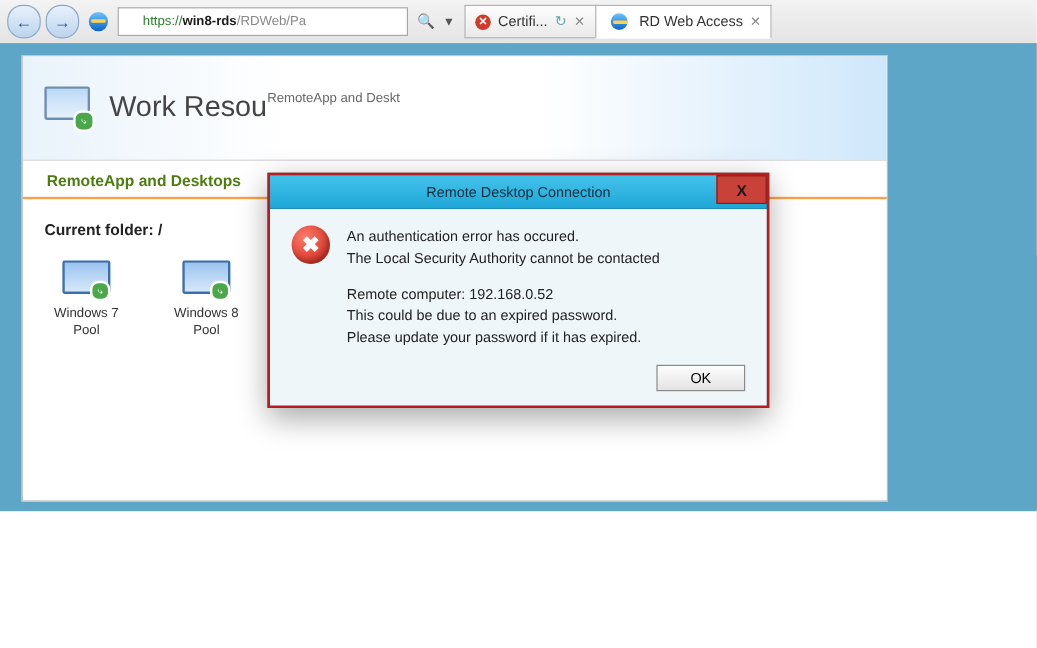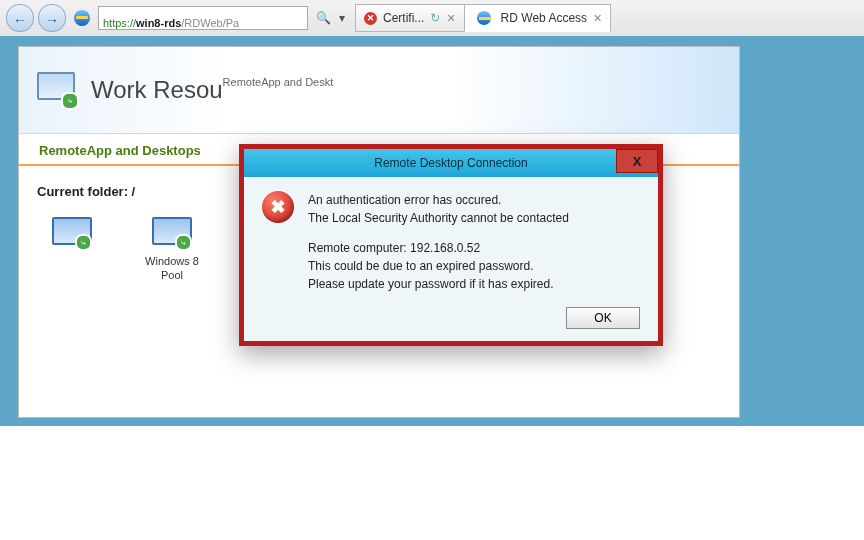--- a/index.html
+++ b/index.html
@@ -1,21 +1,21 @@
 <!DOCTYPE html>
 <html><head>
 <meta charset="utf-8">
 <style>
   html,body{margin:0;padding:0;width:864px;height:540px;font-family:"Segoe UI",Tahoma,sans-serif;font-size:12px;background:#fff;overflow:hidden}
   
   .navbar{height:36px;background:linear-gradient(#f3f3f3,#e4e4e4);border-bottom:1px solid #b5b5b5;display:flex;align-items:center;padding:0 6px;gap:4px}
   .navbtn{width:26px;height:26px;border:1px solid #8aa8c8;border-radius:13px;background:linear-gradient(#e8f1fb,#bcd4ee);display:flex;align-items:center;justify-content:center;color:#2a5a96;font-size:14px;cursor:pointer}
   .ieicon{width:16px;height:16px;border-radius:8px;background:linear-gradient(#6fc3ff,#0a66c2);position:relative;margin:0 4px}
   .ieicon::after{content:"";position:absolute;left:2px;top:6px;width:12px;height:3px;background:#ffd24d;border-radius:1px}
-  .addr{flex:0 0 200px;height:22px;border:1px solid #a8a8a8;background:#fff;display:flex;align-items:flex-end;padding:0 4px;font-size:11px;color:#444;overflow:hidden;white-space:nowrap}
+  .addr{flex:0 0 200px;height:22px;border:1px solid #a8a8a8;background:#fff;display:flex;align-items:center;padding:0 20px;font-size:11px;color:#444;overflow:hidden;white-space:nowrap}
   .addr .scheme{color:#2a7d2a}
   .addr .host{color:#1a1a1a;font-weight:600}
   .addr .path{color:#888}
   .tabgrp{display:flex;align-items:center;margin-left:6px}
   .tab{height:26px;border:1px solid #b5b5b5;background:linear-gradient(#fdfdfd,#e9e9e9);display:flex;align-items:center;padding:0 8px;gap:6px;font-size:12px;color:#333;margin-right:-1px;max-width:180px;cursor:pointer}
   .tab.active{background:#fff;border-bottom-color:#fff}
   .tab .x{color:#888;font-size:11px}
   .stopico{width:13px;height:13px;border-radius:7px;background:#d23a2a;color:#fff;font-size:9px;line-height:13px;text-align:center;font-weight:bold}
   
   .client{position:absolute;left:0;top:36px;width:864px;height:504px;background:#5ea6c8}
@@ -31,21 +31,21 @@
   .ptab{font-size:13px;font-weight:700;color:#4d7c0f;padding:6px 2px 6px 2px;cursor:pointer}
   .body{padding:18px}
   .folder{font-size:13px;font-weight:700;color:#222;margin-bottom:18px}
   .apps{display:flex;gap:30px}
   .app{width:70px;text-align:center;cursor:pointer}
   .app .aicon{width:40px;height:32px;margin:0 auto 6px;position:relative}
   .app .aicon .mon{width:36px;height:24px;border:2px solid #3a6fae;background:linear-gradient(#9cc4ee,#d7e8fa);border-radius:2px}
   .app .aicon .badge{position:absolute;right:0;bottom:-2px;width:13px;height:13px;border-radius:7px;background:#4aa84a;border:2px solid #fff;color:#fff;font-size:8px;display:flex;align-items:center;justify-content:center}
   .app .albl{font-size:11px;color:#333;line-height:1.25}
   
-  .dlg{position:absolute;left:239px;top:108px;width:414px;background:#000000;border:5px solid #b91c1c;box-shadow:0 8px 24px rgba(0,0,0,.35)}
+  .dlg{position:absolute;left:223px;top:108px;width:414px;background:#000000;border:2px solid #b91c1c;box-shadow:0 8px 24px rgba(0,0,0,.35)}
   .dlg-titlebar{height:28px;background:linear-gradient(#44c3ec,#1ea6d6);display:flex;align-items:center;justify-content:center;position:relative}
   .dlg-title{font-size:12px;color:#0b2e3e}
   .dlg-close{position:absolute;right:0;top:0;width:40px;height:22px;background:#c8423a;border:1px solid #8f1a12;color:#1a1a1a;display:flex;align-items:center;justify-content:center;font-size:13px;font-weight:bold;cursor:pointer}
   .dlg-body{padding:14px 18px 12px 18px;background:#eef6fa}
   .dlg-row{display:flex;gap:14px}
   .err-ico{flex:0 0 32px;width:32px;height:32px;border-radius:16px;background:radial-gradient(circle at 35% 30%,#ff7a6a,#c41e12);display:flex;align-items:center;justify-content:center;color:#fff;font-size:18px;font-weight:bold;box-shadow:inset -2px -3px 4px rgba(0,0,0,.25)}
   .dlg-text{font-size:12px;color:#222;line-height:1.5}
   .dlg-text p{margin:0}
   .dlg-text .gap{height:12px}
   .dlg-foot{display:flex;justify-content:flex-end;padding-top:14px}
@@ -99,20 +99,21 @@
       <div class="ptab">RemoteApp and Desktops</div>
     </div>
     <div class="body">
       <div class="folder">Current folder: /</div>
       <div class="apps">
         <div class="app">
           <div class="aicon">
               <div class="mon"></div>
               <div class="badge">⤷</div>
             </div>
+          <div class="albl">Windows 7 Pool</div>
         </div>
         <div class="app">
           <div class="aicon">
               <div class="mon"></div>
               <div class="badge">⤷</div>
             </div>
           <div class="albl">Windows 8 Pool</div>
         </div>
       </div>
     </div>

